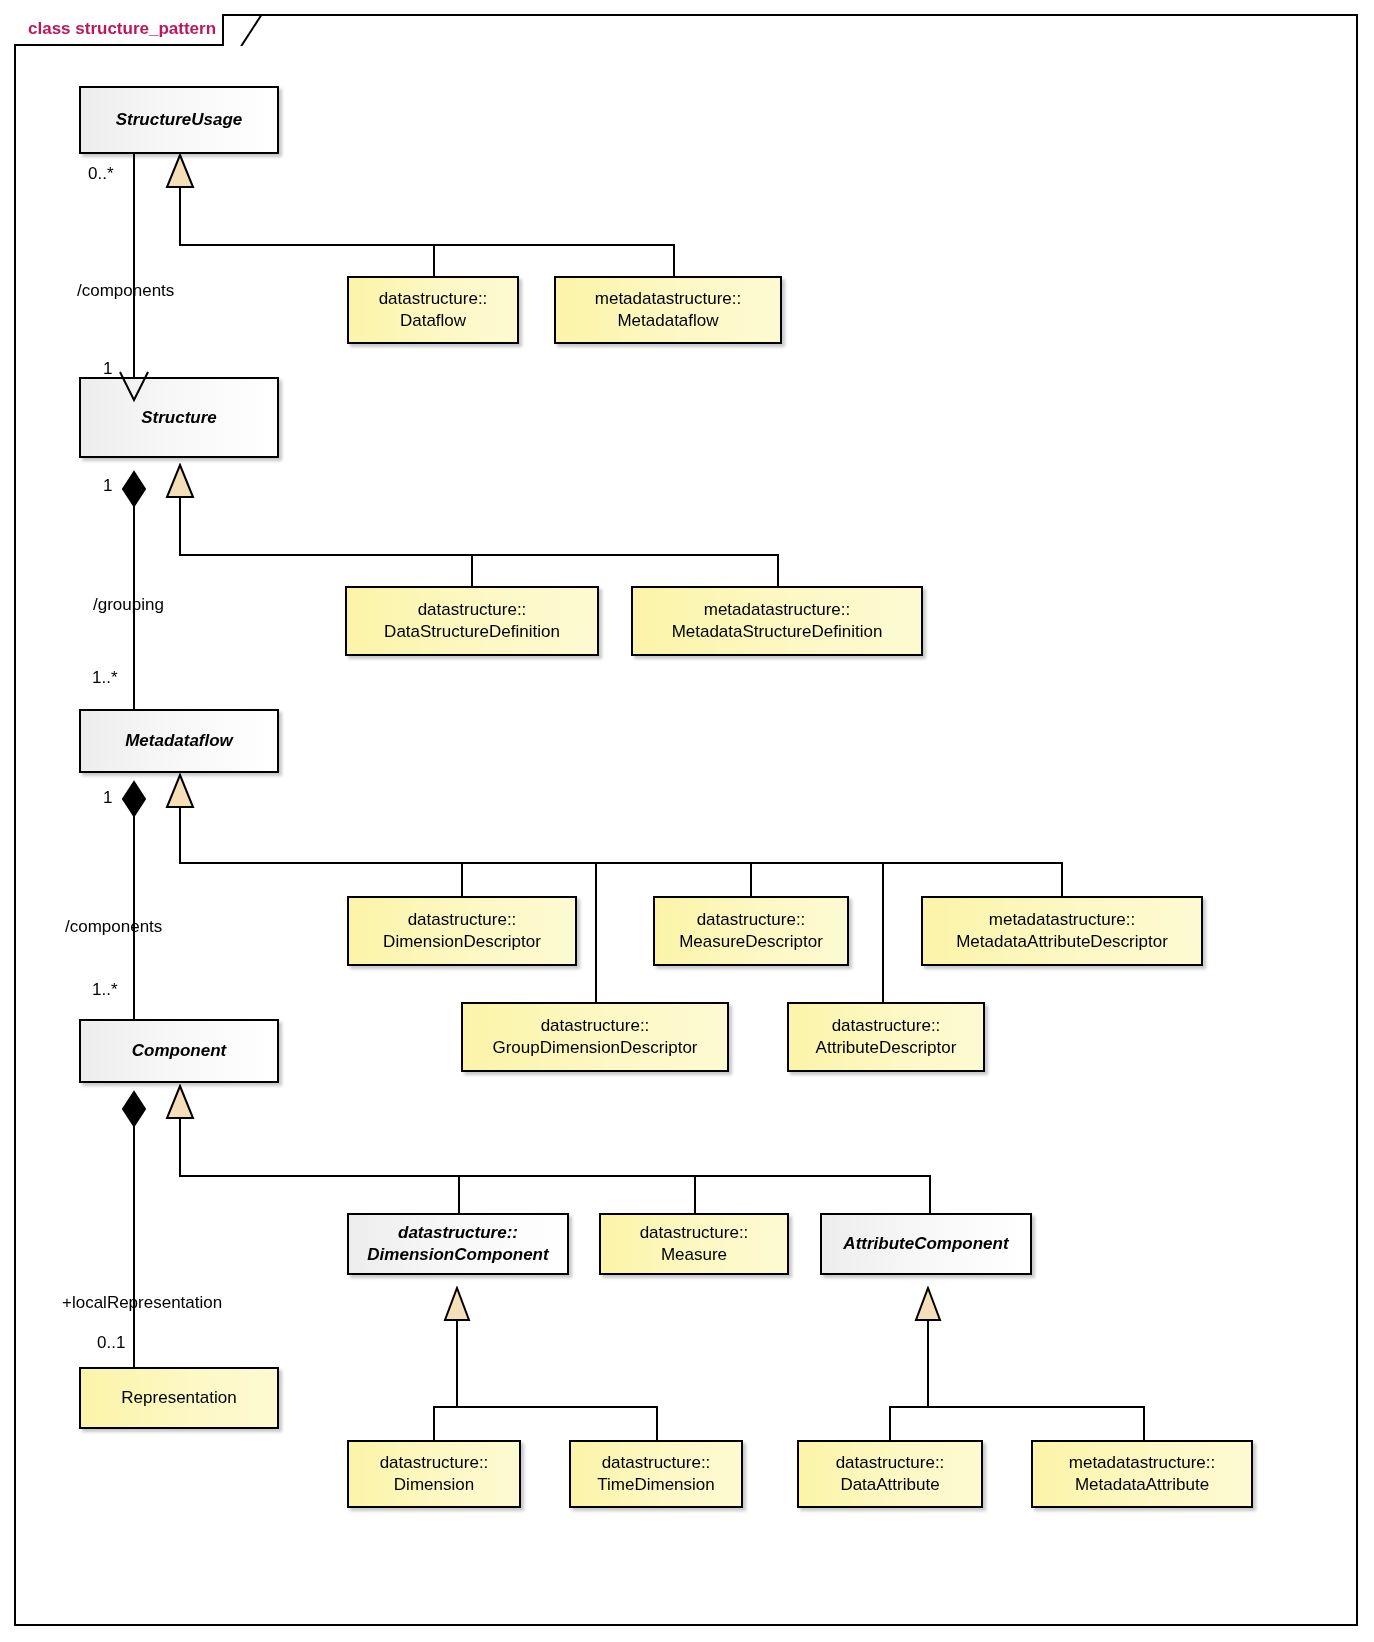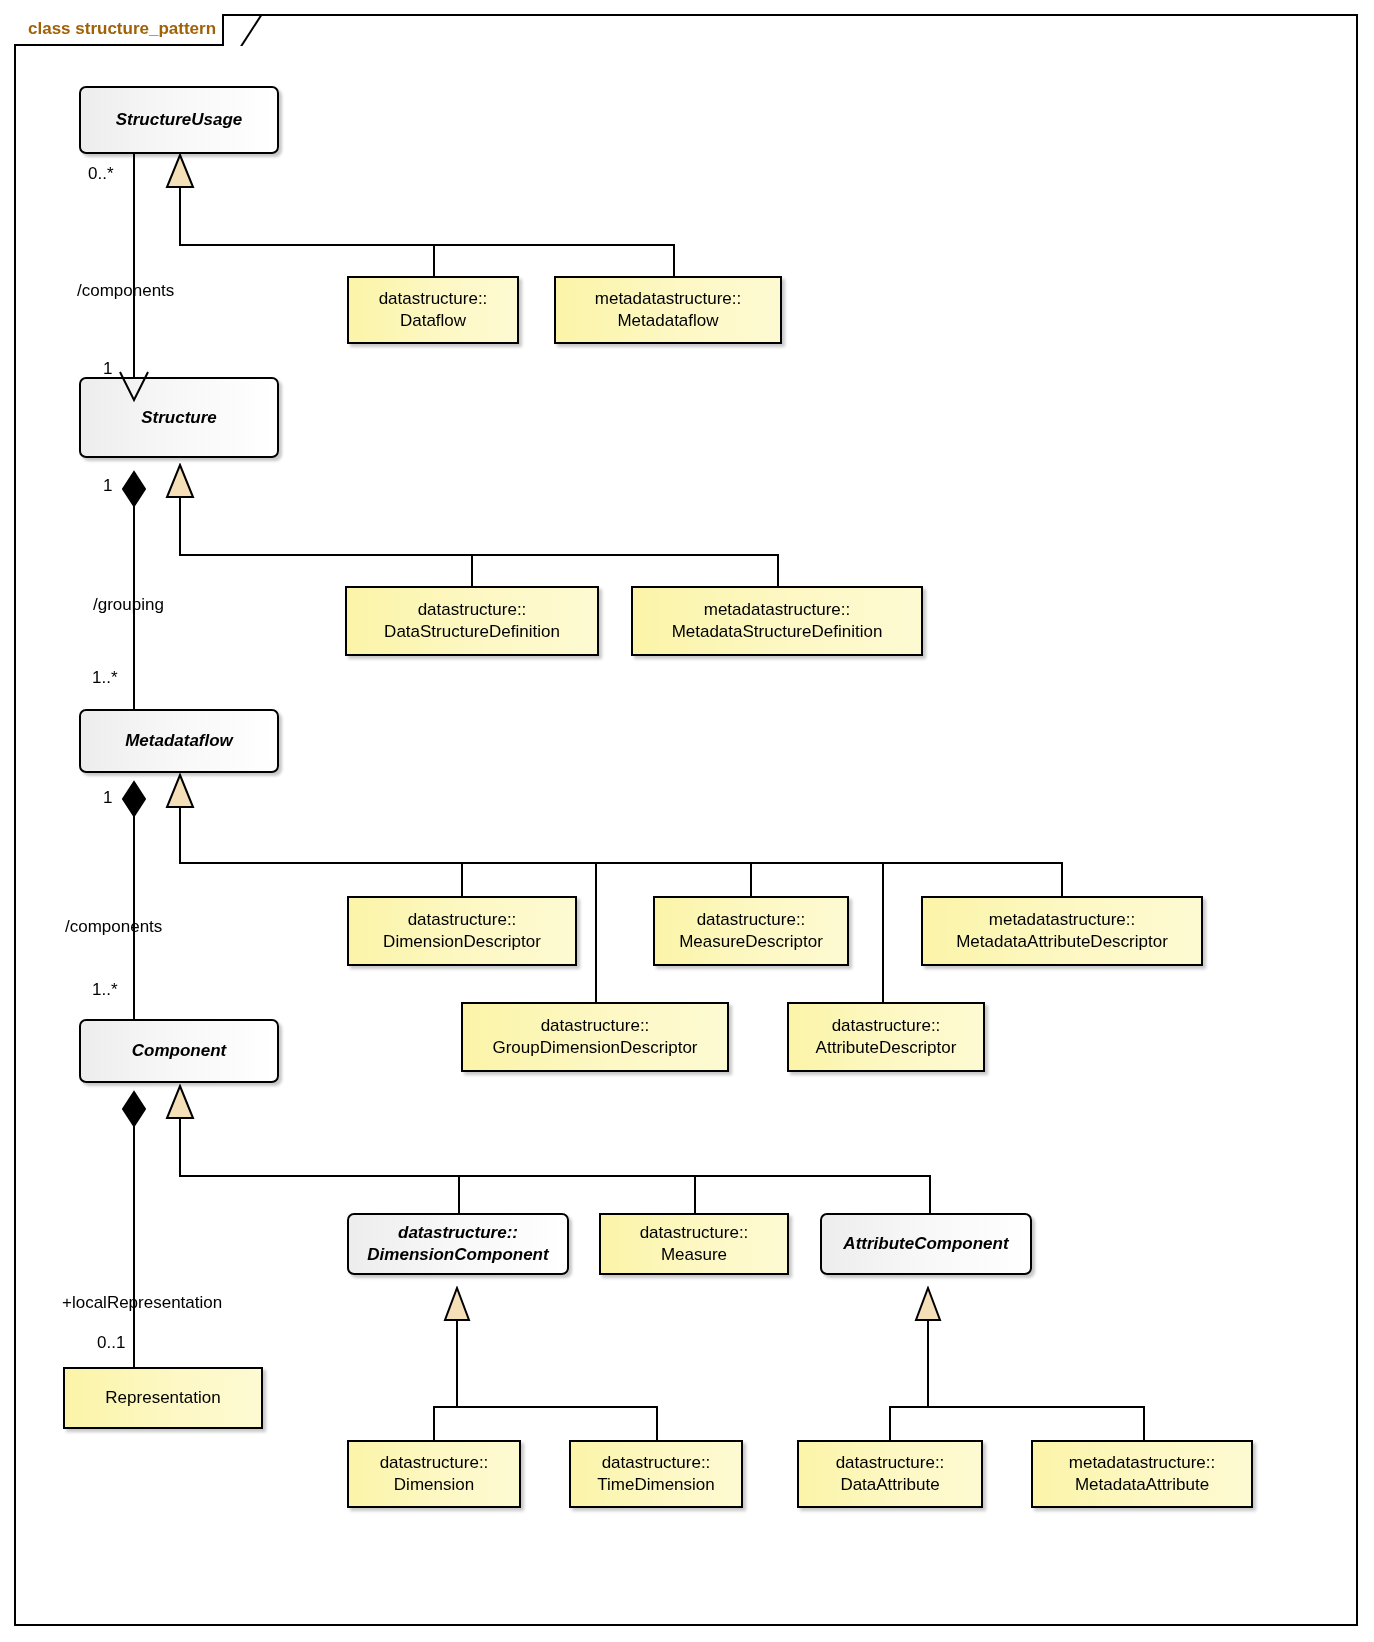--- a/index.html
+++ b/index.html
@@ -37,21 +37,21 @@
     background: #ffffff;
     border-right: 2px solid #000;
     border-bottom: 2px solid #000;
     padding: 0 0 0 14px;
     display: flex;
     align-items: center;
   }
   .frame-tab-label {
     font-size: 17px;
     font-weight: bold;
-    color: #a16207;
+    color: #be185d;
     white-space: nowrap;
     padding-right: 6px;
   }
   .frame-tab-corner {
     position: absolute;
     left: 240px;
     top: 14px;
     width: 30px;
     height: 32px;
     overflow: hidden;
@@ -72,21 +72,20 @@
   }
   .node .label {
     font-size: 17px;
     line-height: 1.28;
     color: #000000;
     padding: 0 8px;
     white-space: pre-line;
   }
   .node.abstract {
     background: linear-gradient(to right, #ededed 0%, #f7f7f7 45%, #ffffff 100%);
-    border-radius: 7px;
   }
   .node.abstract .label {
     font-style: italic;
     font-weight: bold;
   }
   .node.concrete {
     background: linear-gradient(to right, #fbf4a8 0%, #fdf8c4 55%, #fdfad2 100%);
   }
   .node.concrete .label {
     font-style: normal;
@@ -323,21 +322,21 @@
 
   <div class="node concrete" style="left:599px; top:1213px; width:190px; height:62px;">
     <span class="label">datastructure::
 Measure</span>
   </div>
 
   <div class="node abstract" style="left:820px; top:1213px; width:212px; height:62px;">
     <span class="label">AttributeComponent</span>
   </div>
 
-  <div class="node concrete" style="left:63px; top:1367px; width:200px; height:62px;">
+  <div class="node concrete" style="left:79px; top:1367px; width:200px; height:62px;">
     <span class="label">Representation</span>
   </div>
 
   <div class="node concrete" style="left:347px; top:1440px; width:174px; height:68px;">
     <span class="label">datastructure::
 Dimension</span>
   </div>
 
   <div class="node concrete" style="left:569px; top:1440px; width:174px; height:68px;">
     <span class="label">datastructure::

